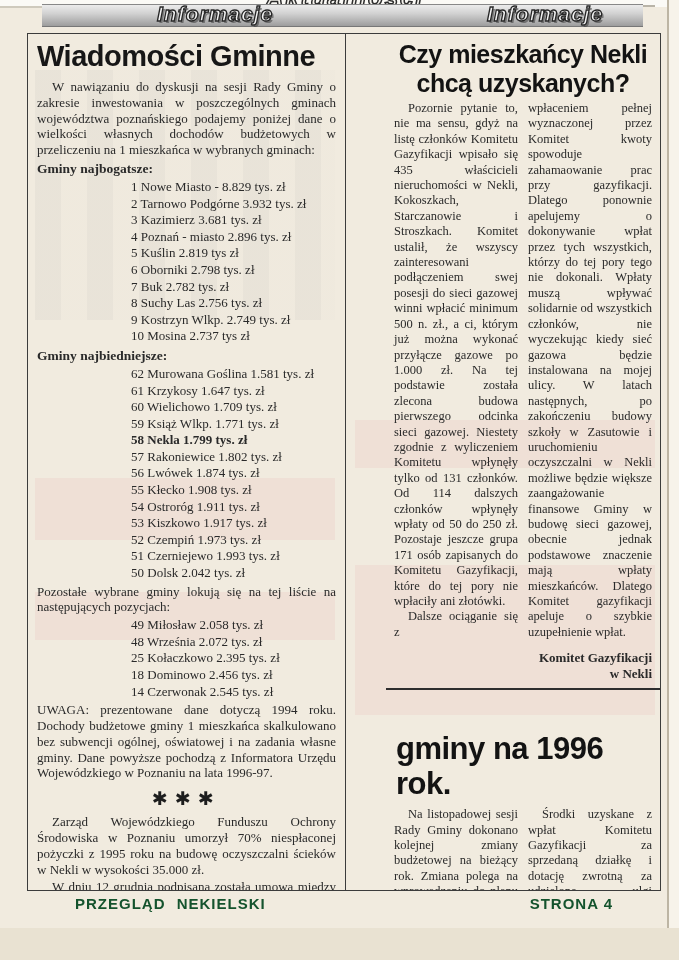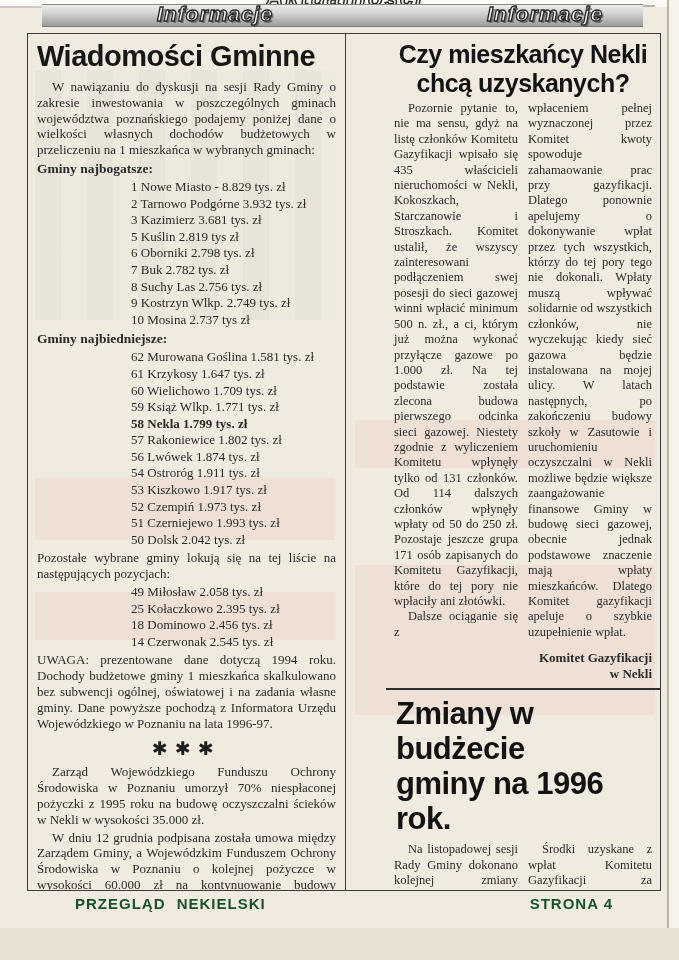--- a/index.html
+++ b/index.html
@@ -120,45 +120,48 @@
 <div class="content-box">
 
   <div class="col-left">
     <h1 class="main-title">Wiadomości Gminne</h1>
     <p class="body">W nawiązaniu do dyskusji na sesji Rady Gminy o zakresie inwestowania w poszczególnych gminach województwa poznańskiego podajemy poniżej dane o wielkości własnych dochodów budżetowych w przeliczeniu na 1 mieszkańca w wybranych gminach:</p>
     <div class="subhead">Gminy najbogatsze:</div>
     <ul class="gmina-list">
         <li>1 Nowe Miasto - 8.829 tys. zł</li>
         <li>2 Tarnowo Podgórne 3.932 tys. zł</li>
         <li>3 Kazimierz 3.681 tys. zł</li>
+        <li>4 Poznań - miasto 2.896 tys. zł</li>
         <li>5 Kuślin 2.819 tys zł</li>
         <li>6 Oborniki 2.798 tys. zł</li>
         <li>7 Buk 2.782 tys. zł</li>
         <li>8 Suchy Las 2.756 tys. zł</li>
         <li>9 Kostrzyn Wlkp. 2.749 tys. zł</li>
         <li>10 Mosina 2.737 tys zł</li>
       </ul>
     <div class="subhead">Gminy najbiedniejsze:</div>
     <ul class="gmina-list">
         <li>62 Murowana Goślina 1.581 tys. zł</li>
         <li>61 Krzykosy 1.647 tys. zł</li>
         <li>60 Wielichowo 1.709 tys. zł</li>
         <li>59 Książ Wlkp. 1.771 tys. zł</li>
         <li class="bold">58 Nekla 1.799 tys. zł</li>
         <li>57 Rakoniewice 1.802 tys. zł</li>
         <li>56 Lwówek 1.874 tys. zł</li>
+        <li>55 Kłecko 1.908 tys. zł</li>
         <li>54 Ostroróg 1.911 tys. zł</li>
         <li>53 Kiszkowo 1.917 tys. zł</li>
         <li>52 Czempiń 1.973 tys. zł</li>
         <li>51 Czerniejewo 1.993 tys. zł</li>
         <li>50 Dolsk 2.042 tys. zł</li>
       </ul>
     <p class="body noindent">Pozostałe wybrane gminy lokują się na tej liście na następujących pozycjach:</p>
     <ul class="gmina-list">
         <li>49 Miłosław 2.058 tys. zł</li>
+        <li>48 Września 2.072 tys. zł</li>
         <li>25 Kołaczkowo 2.395 tys. zł</li>
         <li>18 Dominowo 2.456 tys. zł</li>
         <li>14 Czerwonak 2.545 tys. zł</li>
       </ul>
     <p class="body noindent">UWAGA: prezentowane dane dotyczą 1994 roku. Dochody budżetowe gminy 1 mieszkańca skalkulowano bez subwencji ogólnej, oświatowej i na zadania własne gminy. Dane powyższe pochodzą z Informatora Urzędu Wojewódzkiego w Poznaniu na lata 1996-97.</p>
     <div class="separator">✱✱✱</div>
     <p class="body">Zarząd Wojewódzkiego Funduszu Ochrony Środowiska w Poznaniu umorzył 70% niespłaconej pożyczki z 1995 roku na budowę oczyszczalni ścieków w Nekli w wysokości 35.000 zł.</p>
     <p class="body">W dniu 12 grudnia podpisana została umowa między Zarządem Gminy, a Wojewódzkim Funduszem Ochrony Środowiska w Poznaniu o kolejnej pożyczce w wysokości 60.000 zł na kontynuowanie budowy oczyszczalni w Nekli.</p>
   </div>
 
@@ -181,21 +184,21 @@
             <span>w Nekli</span>
           </div>
         </div>
       </div>
     </div>
 
     <div class="divider"></div>
 
     <div class="article-budget">
       <h2 class="budget-title">
-        <span>Zmiany w budżecie</span><br>
+        <br>
         <span>gminy na 1996 rok.</span>
       </h2>
       <div class="budget-cols">
         <div class="tcol">
           <p>Na listopadowej sesji Rady Gminy dokonano kolejnej zmiany budżetowej na bieżący rok. Zmiana polega na wprowadzeniu do planu budżetowego dodatkowych dochodów uzyskanych w ostatnim okresie.</p>
           <p class="list-heading">Złożyły się na to:</p>
           <ul class="budget-list">
               <li>- wpłata Komitetu Gazyfikacji - 94.056 zł.</li>
               <li>- sprzedaż działki na rzecz Zakładów Gazowniczych w Poznaniu pod przyszłą stację redukcyjną gazu - 5.224 zł.</li>
             </ul>

